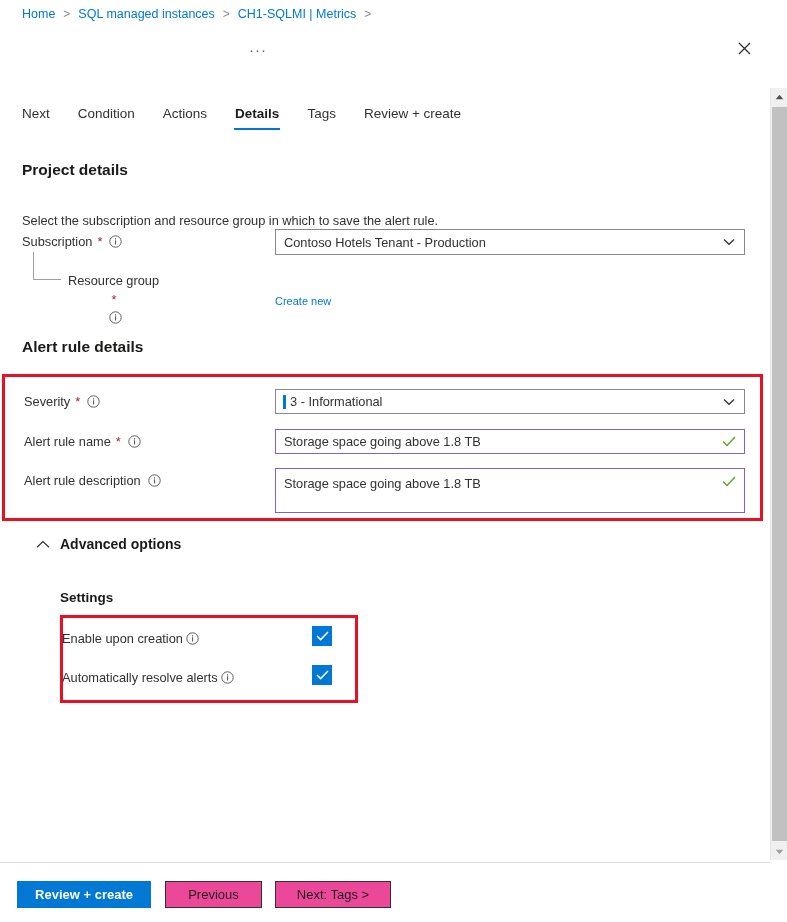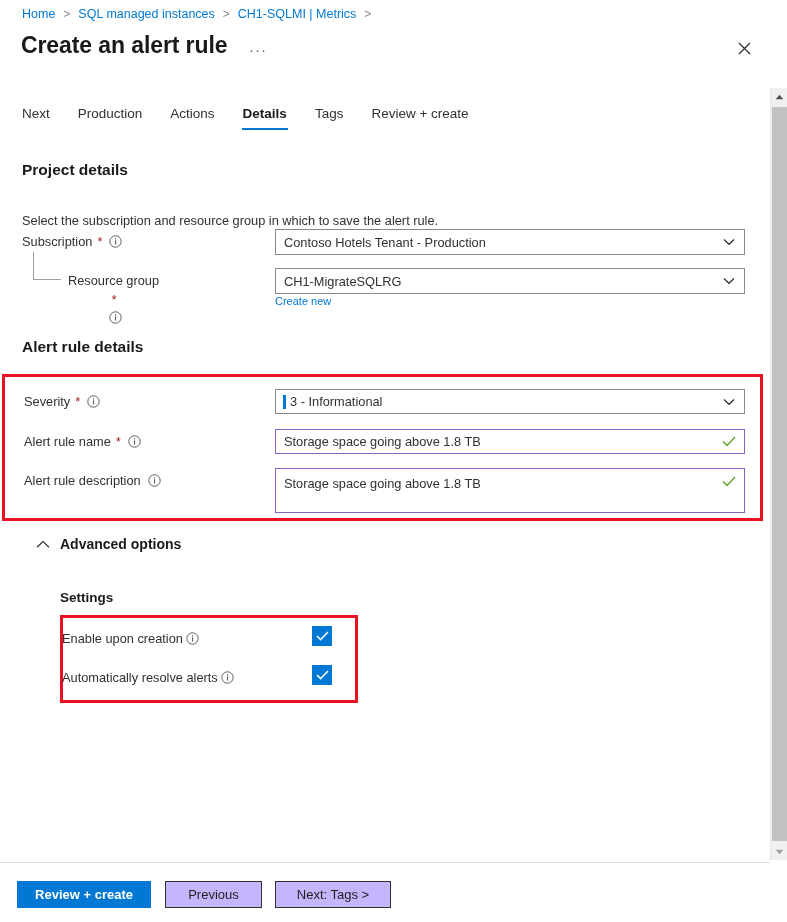--- a/index.html
+++ b/index.html
@@ -165,49 +165,48 @@
     position: absolute; height: 27px;
     font-size: 13px; font-family: "Liberation Sans", sans-serif;
     display: flex; align-items: center; justify-content: center;
     cursor: pointer;
   }
   .btn.primary {
     background: #0078d4; color: #fff; border: 1px solid #0078d4;
     font-weight: bold;
   }
   .btn.secondary {
-    background: #c4b5fd; color: #201f1e; border: 1px solid #323130;
+    background: #ec4899; color: #201f1e; border: 1px solid #323130;
   }
 </style>
 </head>
 <body>
 
 <div id="root">
 
   <div class="breadcrumb">
     <span class="bc-link">Home</span>
     <span class="bc-sep">&gt;</span>
     <span class="bc-link">SQL managed instances</span>
     <span class="bc-sep">&gt;</span>
     <span class="bc-link">CH1-SQLMI | Metrics</span>
     <span class="bc-sep">&gt;</span>
   </div>
 
-  <div class="title">Create an alert rule</div>
   <div class="title-ellipsis">···</div>
 
   <div class="close-btn">
     <svg width="13" height="13" viewBox="0 0 13 13">
       <path d="M1 1 L12 12 M12 1 L1 12" stroke="#323130" stroke-width="1.3" fill="none"></path>
     </svg>
   </div>
 
   <div class="tabs">
     <div class="tab">Next</div>
-    <div class="tab">Production</div>
+    <div class="tab">Condition</div>
     <div class="tab">Actions</div>
     <div class="tab active">Details</div>
     <div class="tab">Tags</div>
     <div class="tab">Review + create</div>
   </div>
 
   <div class="h-section" style="left:22px; top:161px;">Project details</div>
   <div class="p-desc" style="left:22px; top:213px;">Select the subscription and resource group in which to save the alert rule.</div>
 
   <div class="flabel" style="left:22px; top:234px;">
@@ -234,28 +233,20 @@
 
   <div class="flabel" style="left:68px; top:273px;flex-direction:column;">
     <span>Resource group</span>
     <span class="req">*</span>
     <span class="info-icon">
       <svg width="13" height="13" viewBox="0 0 13 13">
         <circle cx="6.5" cy="6.5" r="5.7" fill="none" stroke="#605e5c" stroke-width="1"></circle>
         <rect x="6" y="5.3" width="1.1" height="4.2" fill="#605e5c"></rect>
         <rect x="6" y="3.2" width="1.1" height="1.3" fill="#605e5c"></rect>
       </svg>
-    </span>
-  </div>
-  <div class="ctl select" style="left:275px; top:268px; width:470px; height:26px;">
-    <span class="ctl-text">CH1-MigrateSQLRG</span>
-    <span class="chev">
-      <svg width="12" height="8" viewBox="0 0 12 8">
-          <path d="M1 1.5 L6 6.3 L11 1.5" stroke="#323130" stroke-width="1.2" fill="none"></path>
-        </svg>
     </span>
   </div>
   <div class="link" style="left:275px; top:295px;">Create new</div>
 
   <div class="h-section" style="left:22px; top:338px;">Alert rule details</div>
 
   <div class="redbox" style="left:2px; top:374px; width:761px; height:147px;"></div>
 
   <div class="flabel" style="left:24px; top:394px;">
     <span>Severity</span>

